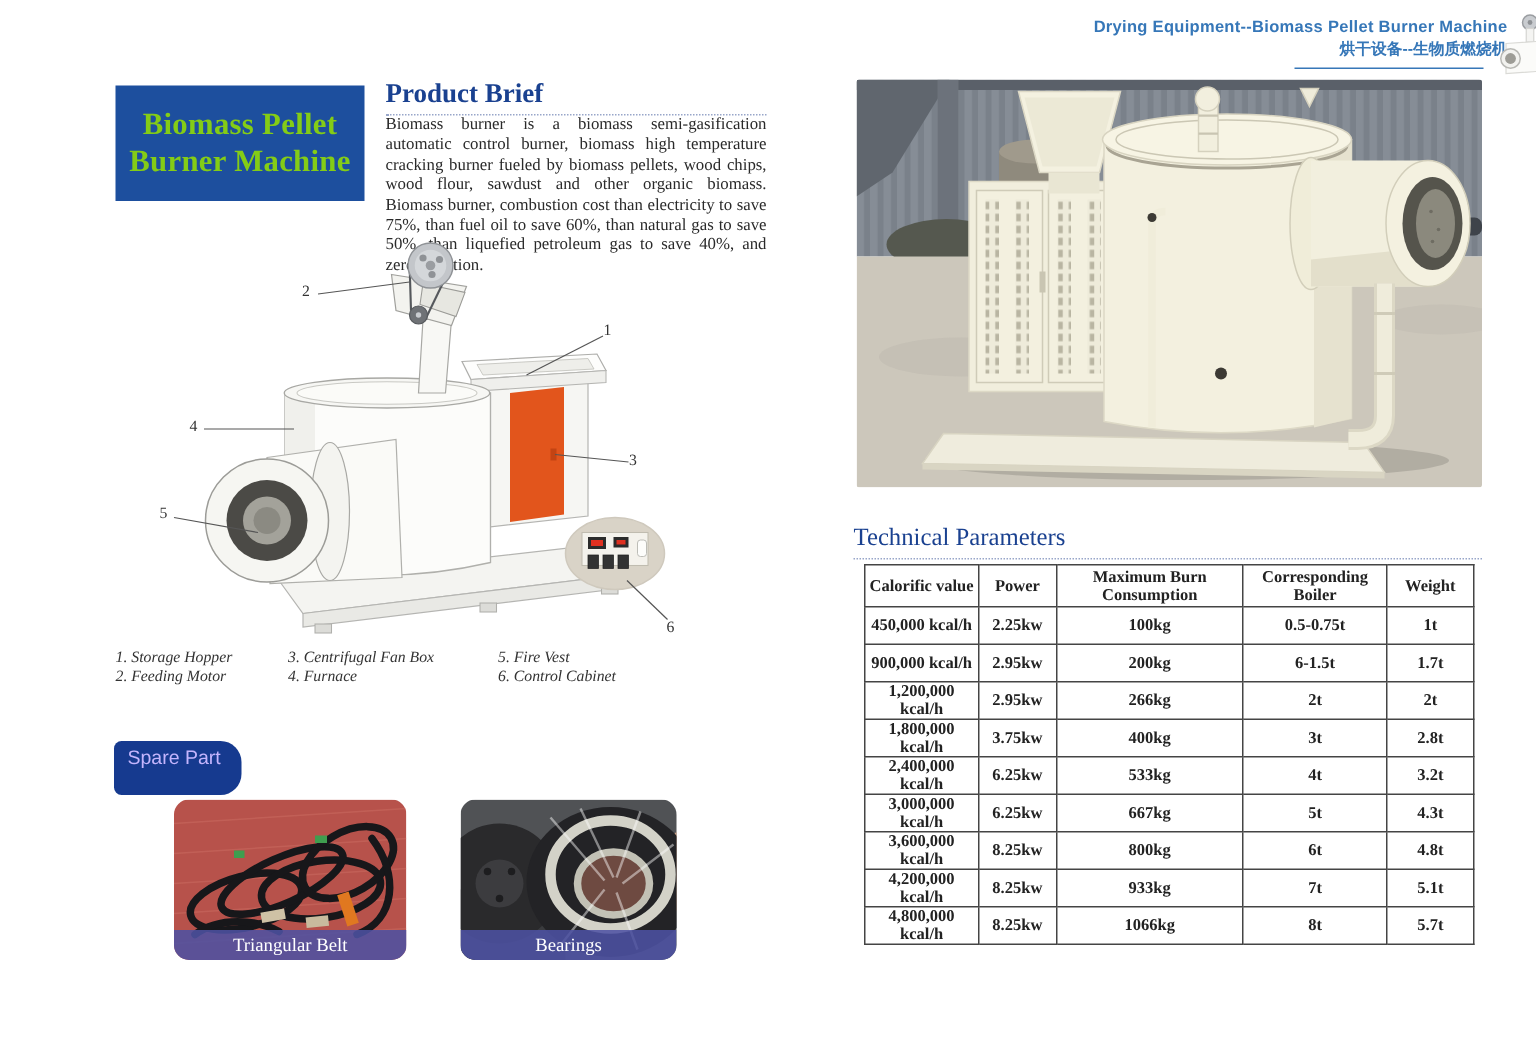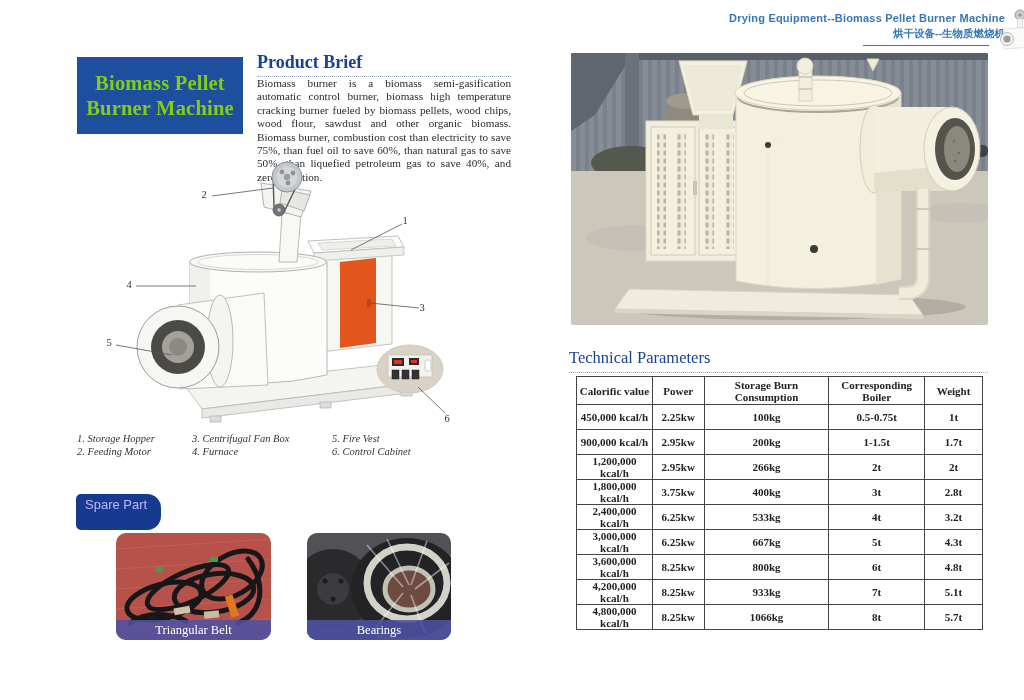--- a/index.html
+++ b/index.html
@@ -303,38 +303,38 @@
       <col style="width:76px">
         <col style="width:52px">
         <col style="width:125px">
       <col style="width:96px">
         <col style="width:58px">
     </colgroup>
   <thead>
         <tr>
           <th>Calorific value</th>
           <th>Power</th>
-          <th>Storage Burn Consumption</th>
+          <th>Maximum Burn Consumption</th>
           <th>Corresponding Boiler</th>
           <th>Weight</th>
         </tr>
       </thead>
       <tbody>
         <tr>
           <td>450,000 kcal/h</td>
           <td>2.25kw</td>
           <td>100kg</td>
           <td>0.5-0.75t</td>
           <td>1t</td>
         </tr>
         <tr>
           <td>900,000 kcal/h</td>
           <td>2.95kw</td>
           <td>200kg</td>
-          <td>1-1.5t</td>
+          <td>6-1.5t</td>
           <td>1.7t</td>
         </tr>
         <tr>
           <td>1,200,000 kcal/h</td>
           <td>2.95kw</td>
           <td>266kg</td>
           <td>2t</td>
           <td>2t</td>
         </tr>
         <tr>

